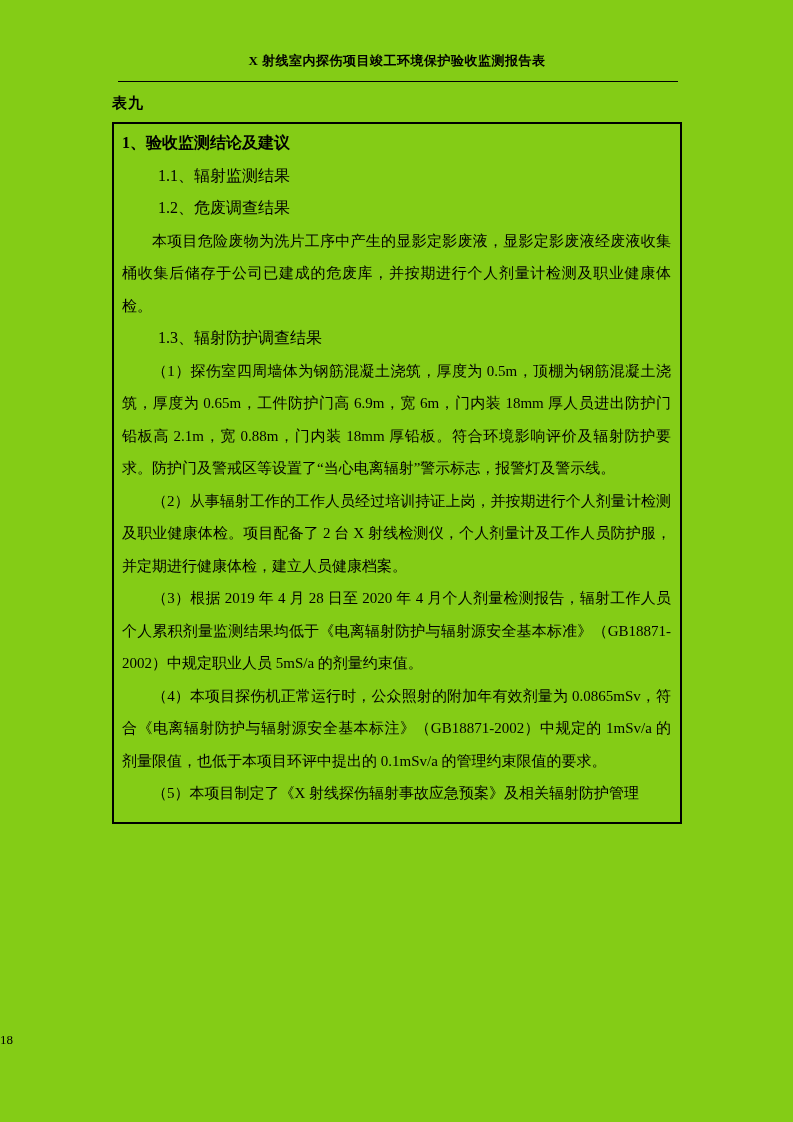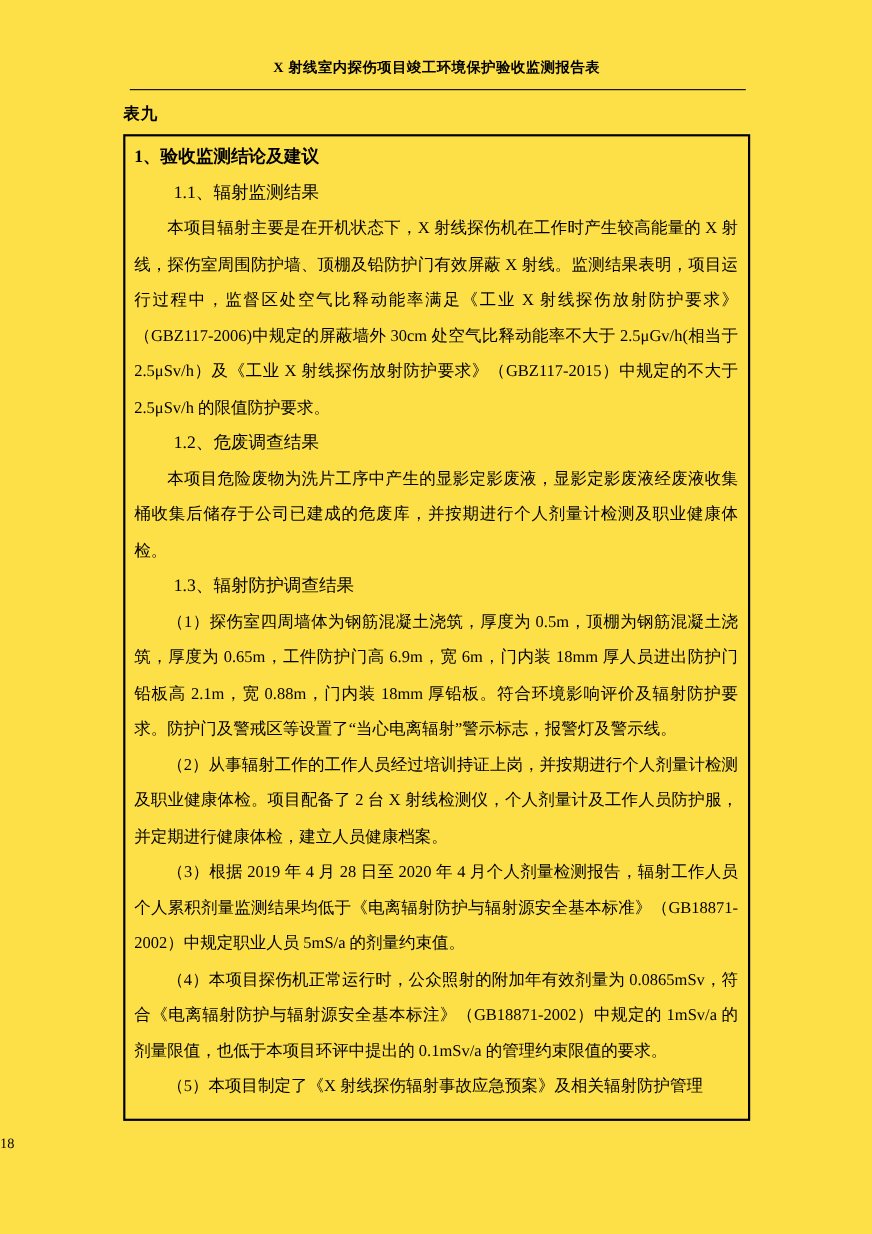--- a/index.html
+++ b/index.html
@@ -5,21 +5,21 @@
   * { margin: 0; padding: 0; box-sizing: border-box; }
   html, body {
     width: 793px; height: 1122px;
     background: #ffffff;
     color: #000000;
     font-family: "Liberation Serif", "DejaVu Serif", serif;
   }
   .page {
     position: relative;
     width: 793px; height: 1122px;
-    background: #fde047;
+    background: #84cc16;
     overflow: hidden;
   }
   .content-col {
     position: absolute;
     left: 112px; top: 0;
     width: 570px;
   }
   .doc-title {
     padding-top: 52px;
     text-align: center;
@@ -78,21 +78,20 @@
 
     <hr class="header-rule">
 
     <div class="table-label">表九</div>
 
     <div class="report-table">
 
       <h1>1、验收监测结论及建议</h1>
 
       <h2>1.1、辐射监测结果</h2>
-      <p>本项目辐射主要是在开机状态下，X 射线探伤机在工作时产生较高能量的 X 射线，探伤室周围防护墙、顶棚及铅防护门有效屏蔽 X 射线。监测结果表明，项目运行过程中，监督区处空气比释动能率满足《工业 X 射线探伤放射防护要求》（GBZ117-2006)中规定的屏蔽墙外 30cm 处空气比释动能率不大于 2.5μGv/h(相当于 2.5μSv/h）及《工业 X 射线探伤放射防护要求》（GBZ117-2015）中规定的不大于 2.5μSv/h 的限值防护要求。</p>
 
       <h2>1.2、危废调查结果</h2>
       <p>本项目危险废物为洗片工序中产生的显影定影废液，显影定影废液经废液收集桶收集后储存于公司已建成的危废库，并按期进行个人剂量计检测及职业健康体检。</p>
 
       <h2>1.3、辐射防护调查结果</h2>
       <p>（1）探伤室四周墙体为钢筋混凝土浇筑，厚度为 0.5m，顶棚为钢筋混凝土浇筑，厚度为 0.65m，工件防护门高 6.9m，宽 6m，门内装 18mm 厚人员进出防护门铅板高 2.1m，宽 0.88m，门内装 18mm 厚铅板。符合环境影响评价及辐射防护要求。防护门及警戒区等设置了“当心电离辐射”警示标志，报警灯及警示线。</p>
       <p>（2）从事辐射工作的工作人员经过培训持证上岗，并按期进行个人剂量计检测及职业健康体检。项目配备了 2 台 X 射线检测仪，个人剂量计及工作人员防护服，并定期进行健康体检，建立人员健康档案。</p>
       <p>（3）根据 2019 年 4 月 28 日至 2020 年 4 月个人剂量检测报告，辐射工作人员个人累积剂量监测结果均低于《电离辐射防护与辐射源安全基本标准》（GB18871-2002）中规定职业人员 5mS/a 的剂量约束值。</p>
       <p>（4）本项目探伤机正常运行时，公众照射的附加年有效剂量为 0.0865mSv，符合《电离辐射防护与辐射源安全基本标注》（GB18871-2002）中规定的 1mSv/a 的剂量限值，也低于本项目环评中提出的 0.1mSv/a 的管理约束限值的要求。</p>
       <p>（5）本项目制定了《X 射线探伤辐射事故应急预案》及相关辐射防护管理</p>

